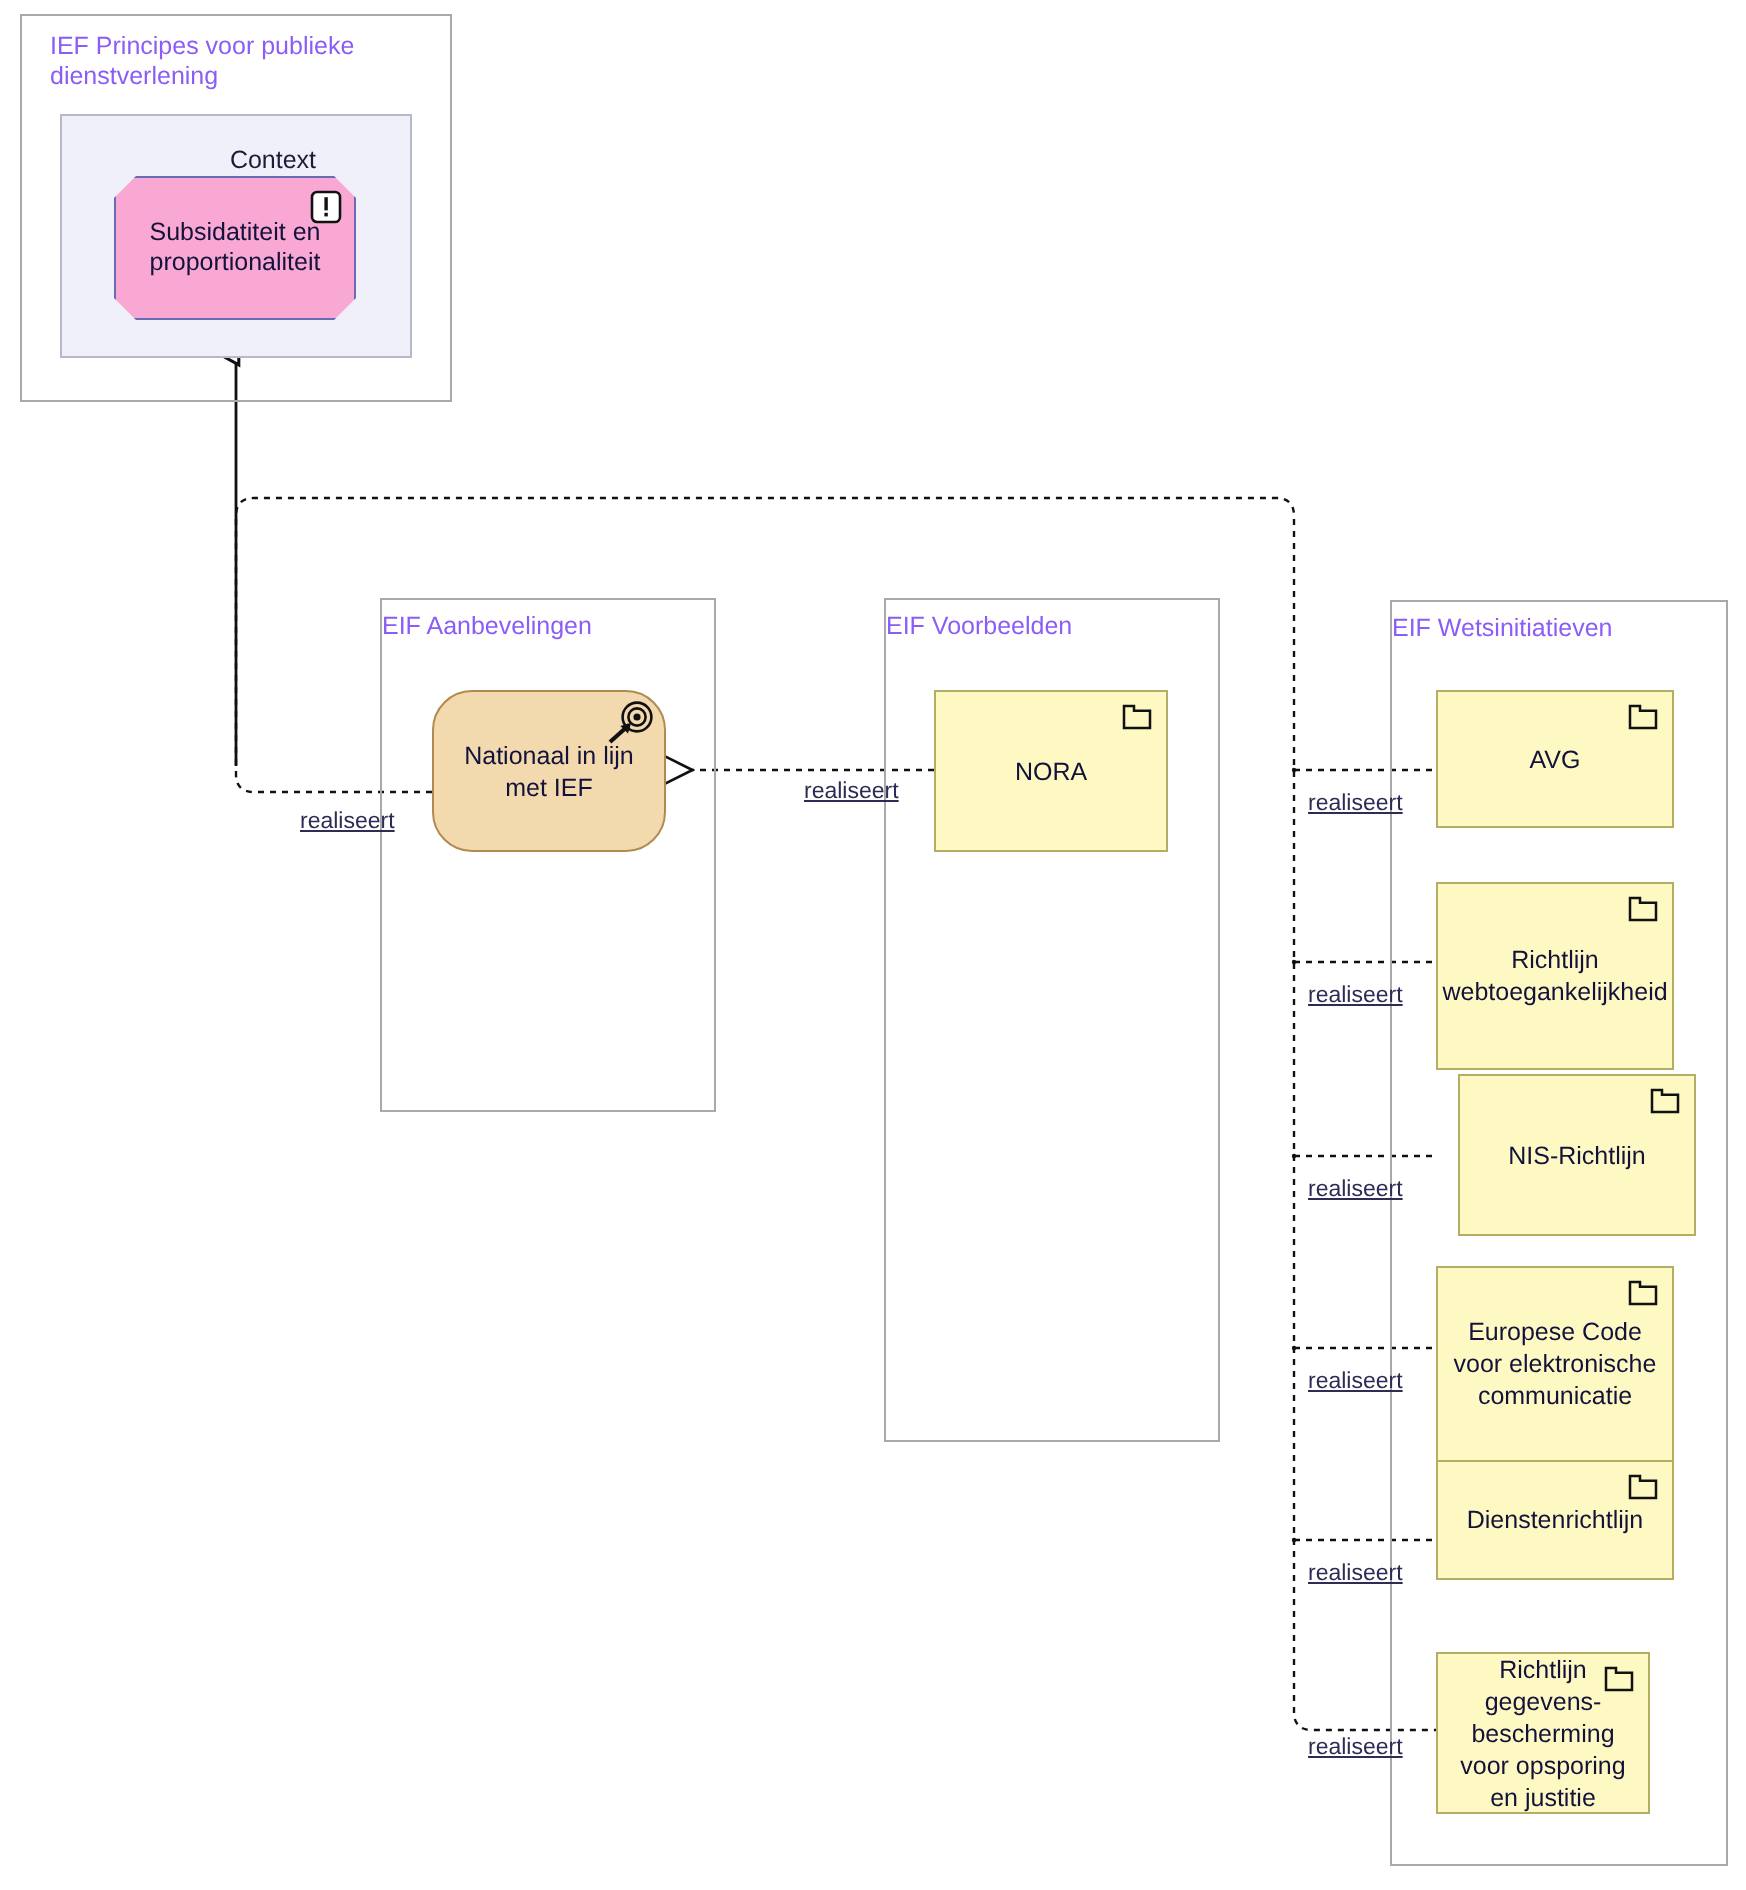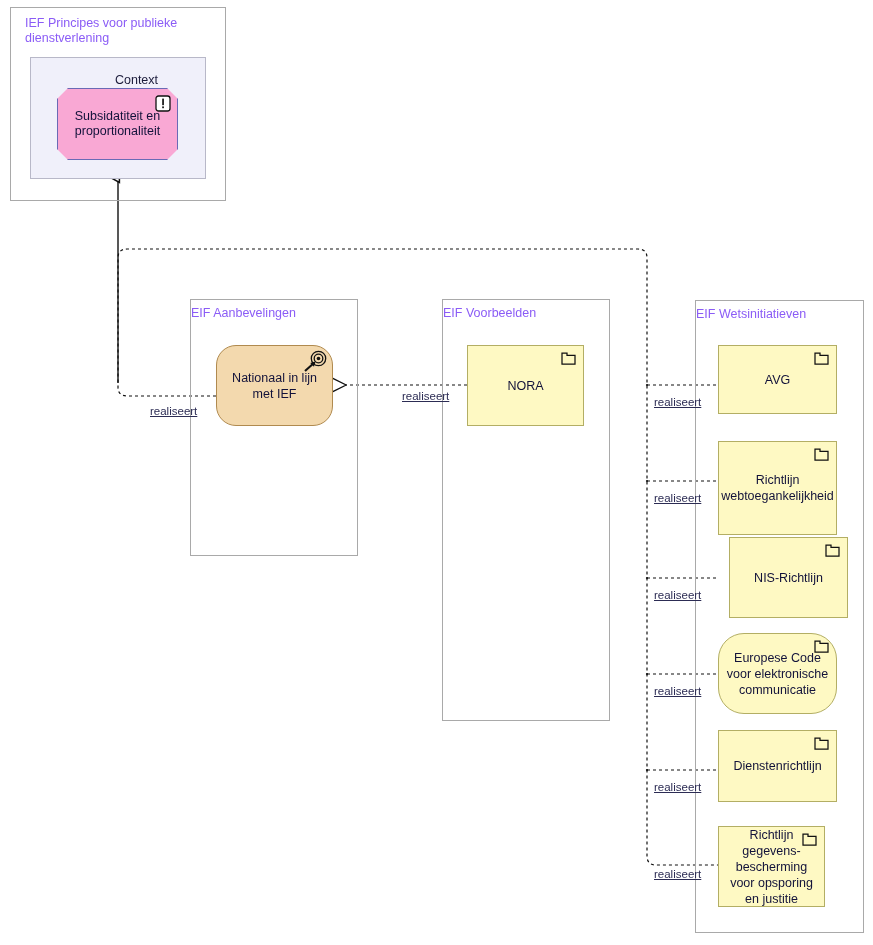--- a/index.html
+++ b/index.html
@@ -251,30 +251,30 @@
 
   <div class="node deliverable" style="left:718px; top:537px; width:119px; height:81px;margin-left:11px;">
     <span class="label">NIS-Richtlijn</span>
     <span class="icon icon-deliv">
       <svg width="15" height="13" viewBox="0 0 15 13" xmlns="http://www.w3.org/2000/svg">
         <path d="M1,1 L6,1 L6,3.4 L14,3.4 L14,12 L1,12 Z" fill="none" stroke="#111111" stroke-width="1.25"></path>
       </svg>
     </span>
   </div>
 
-  <div class="node deliverable" style="left:718px; top:633px; width:119px; height:81px;border-radius:26px;">
+  <div class="node deliverable" style="left:718px; top:633px; width:119px; height:98px;">
     <span class="label">Europese Code voor elektronische communicatie</span>
     <span class="icon icon-deliv">
       <svg width="15" height="13" viewBox="0 0 15 13" xmlns="http://www.w3.org/2000/svg">
         <path d="M1,1 L6,1 L6,3.4 L14,3.4 L14,12 L1,12 Z" fill="none" stroke="#111111" stroke-width="1.25"></path>
       </svg>
     </span>
   </div>
 
-  <div class="node deliverable" style="left:718px; top:730px; width:119px; height:72px;">
+  <div class="node deliverable" style="left:718px; top:730px; width:119px; height:60px;">
     <span class="label">Dienstenrichtlijn</span>
     <span class="icon icon-deliv">
       <svg width="15" height="13" viewBox="0 0 15 13" xmlns="http://www.w3.org/2000/svg">
         <path d="M1,1 L6,1 L6,3.4 L14,3.4 L14,12 L1,12 Z" fill="none" stroke="#111111" stroke-width="1.25"></path>
       </svg>
     </span>
   </div>
 
   <div class="node deliverable" style="left:718px; top:826px; width:107px; height:81px;">
     <span class="label">Richtlijn gegevens-bescherming voor opsporing en justitie</span>

